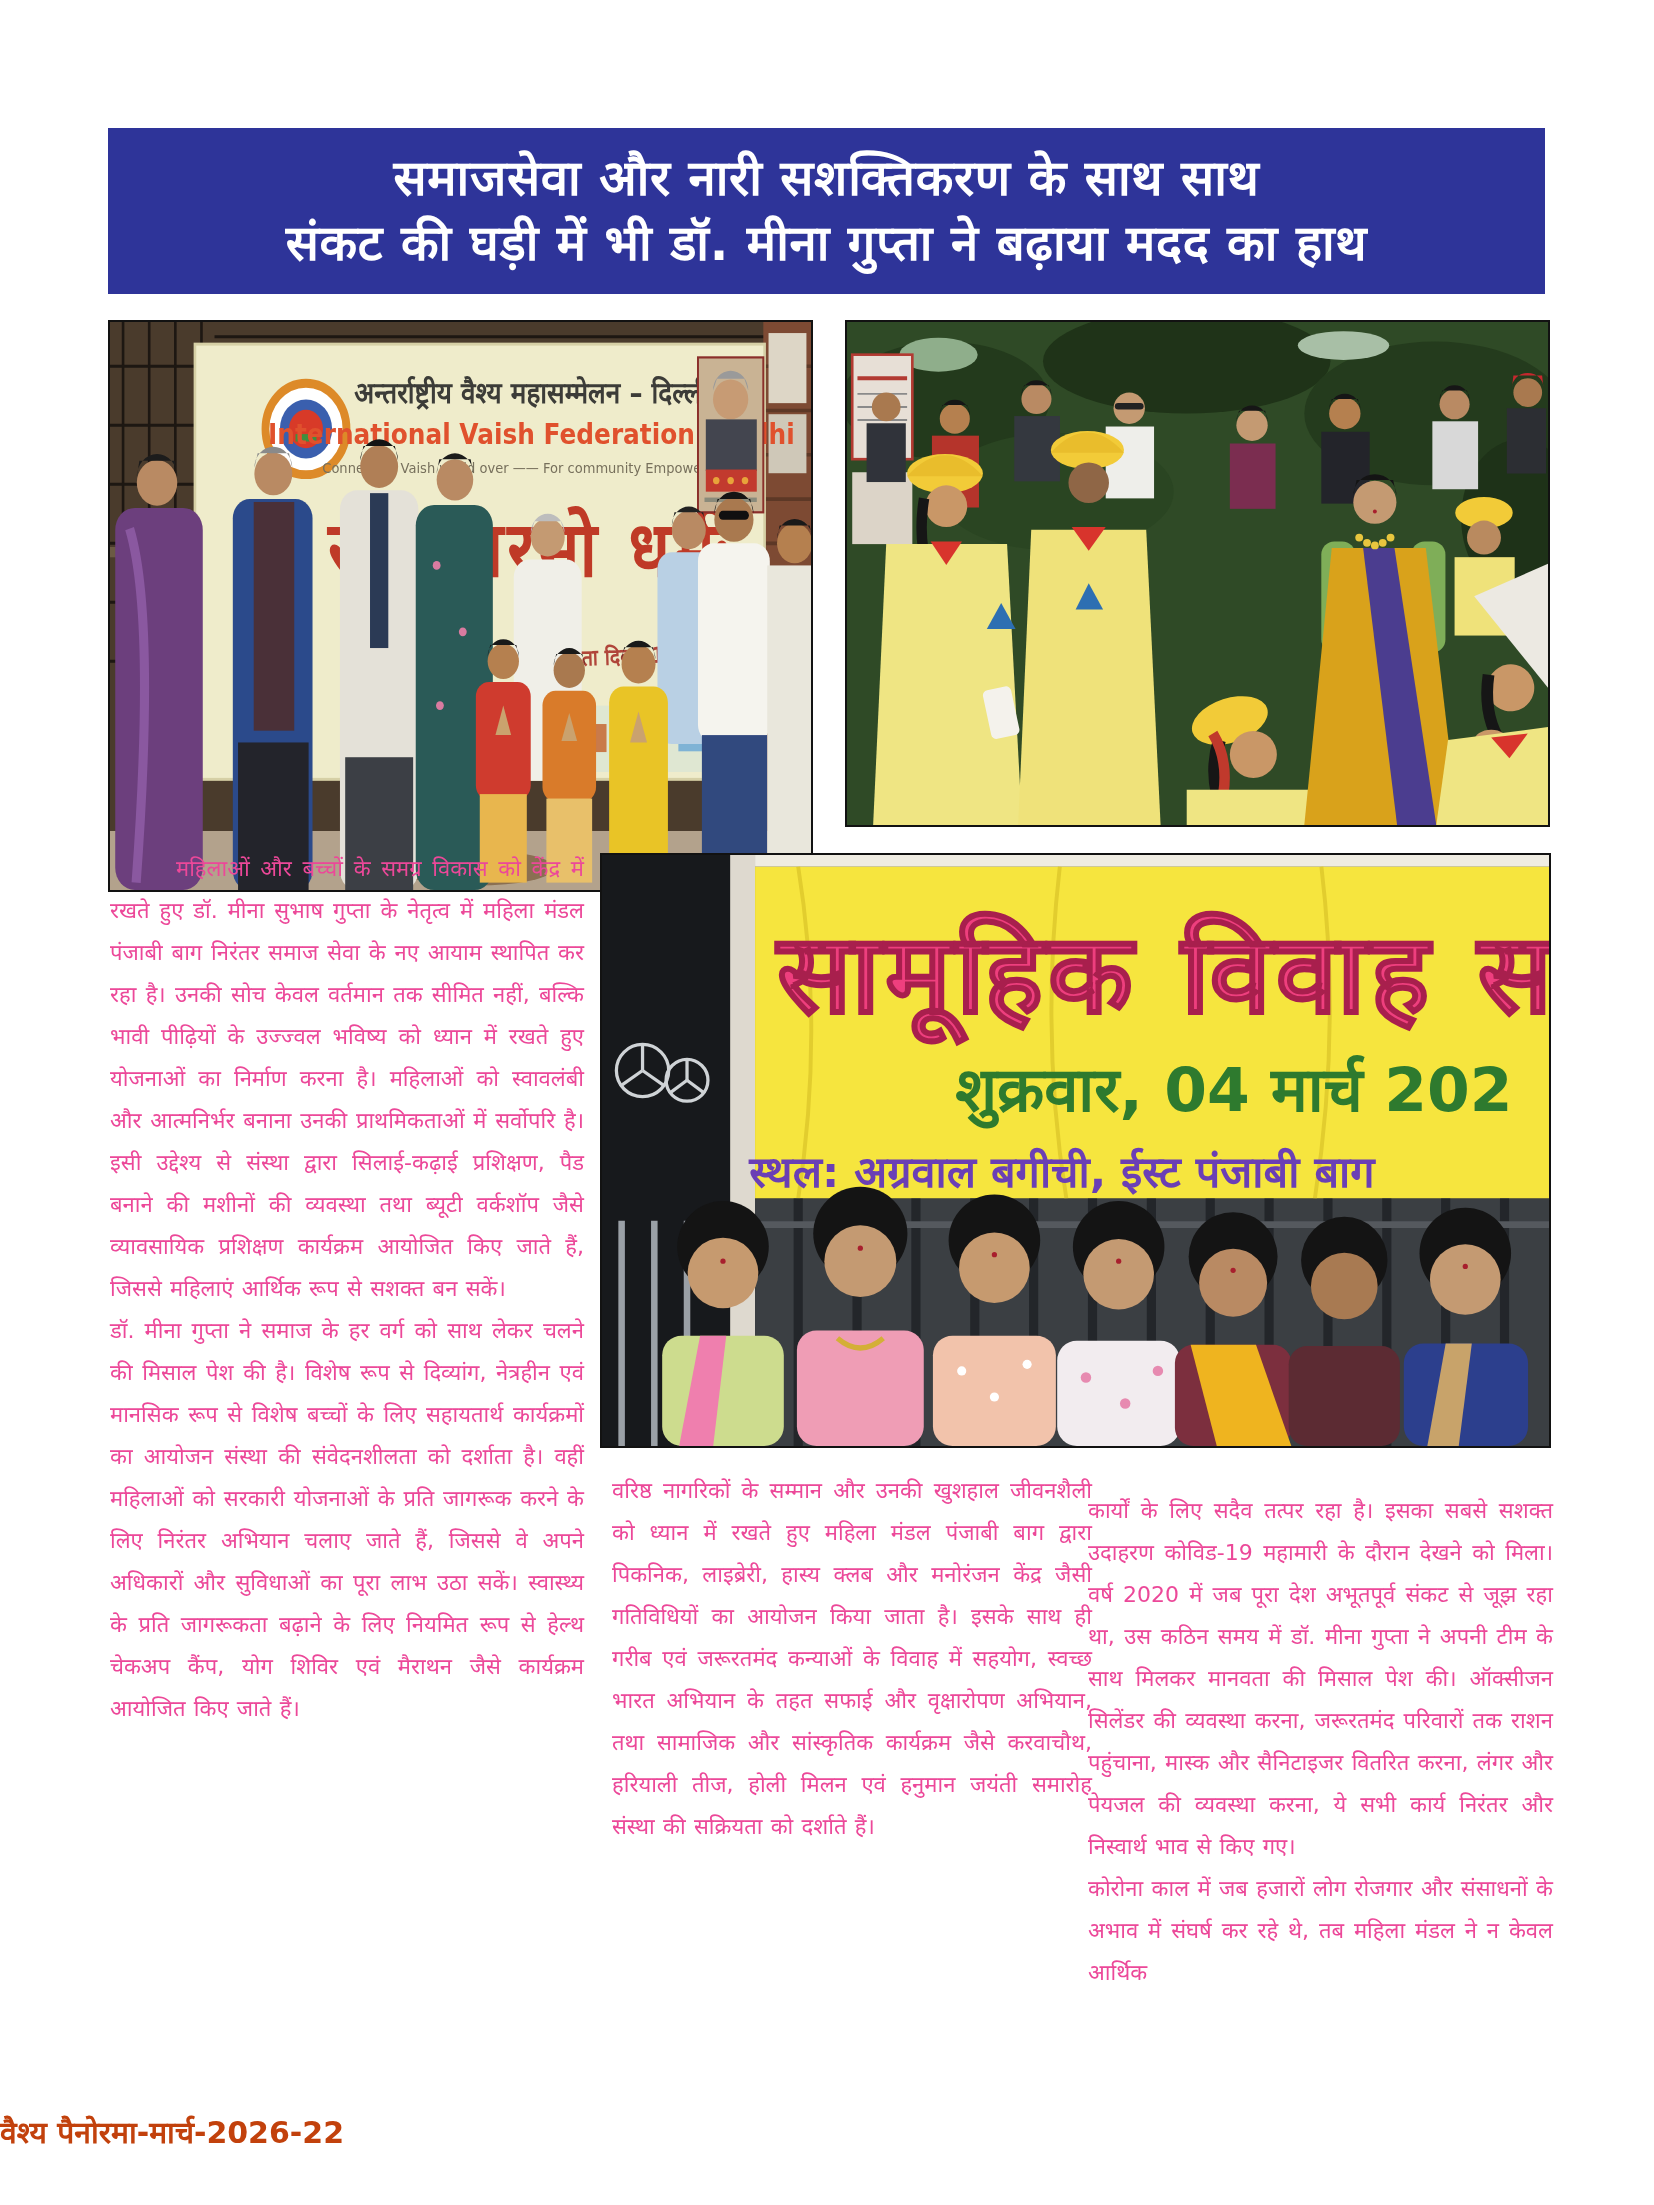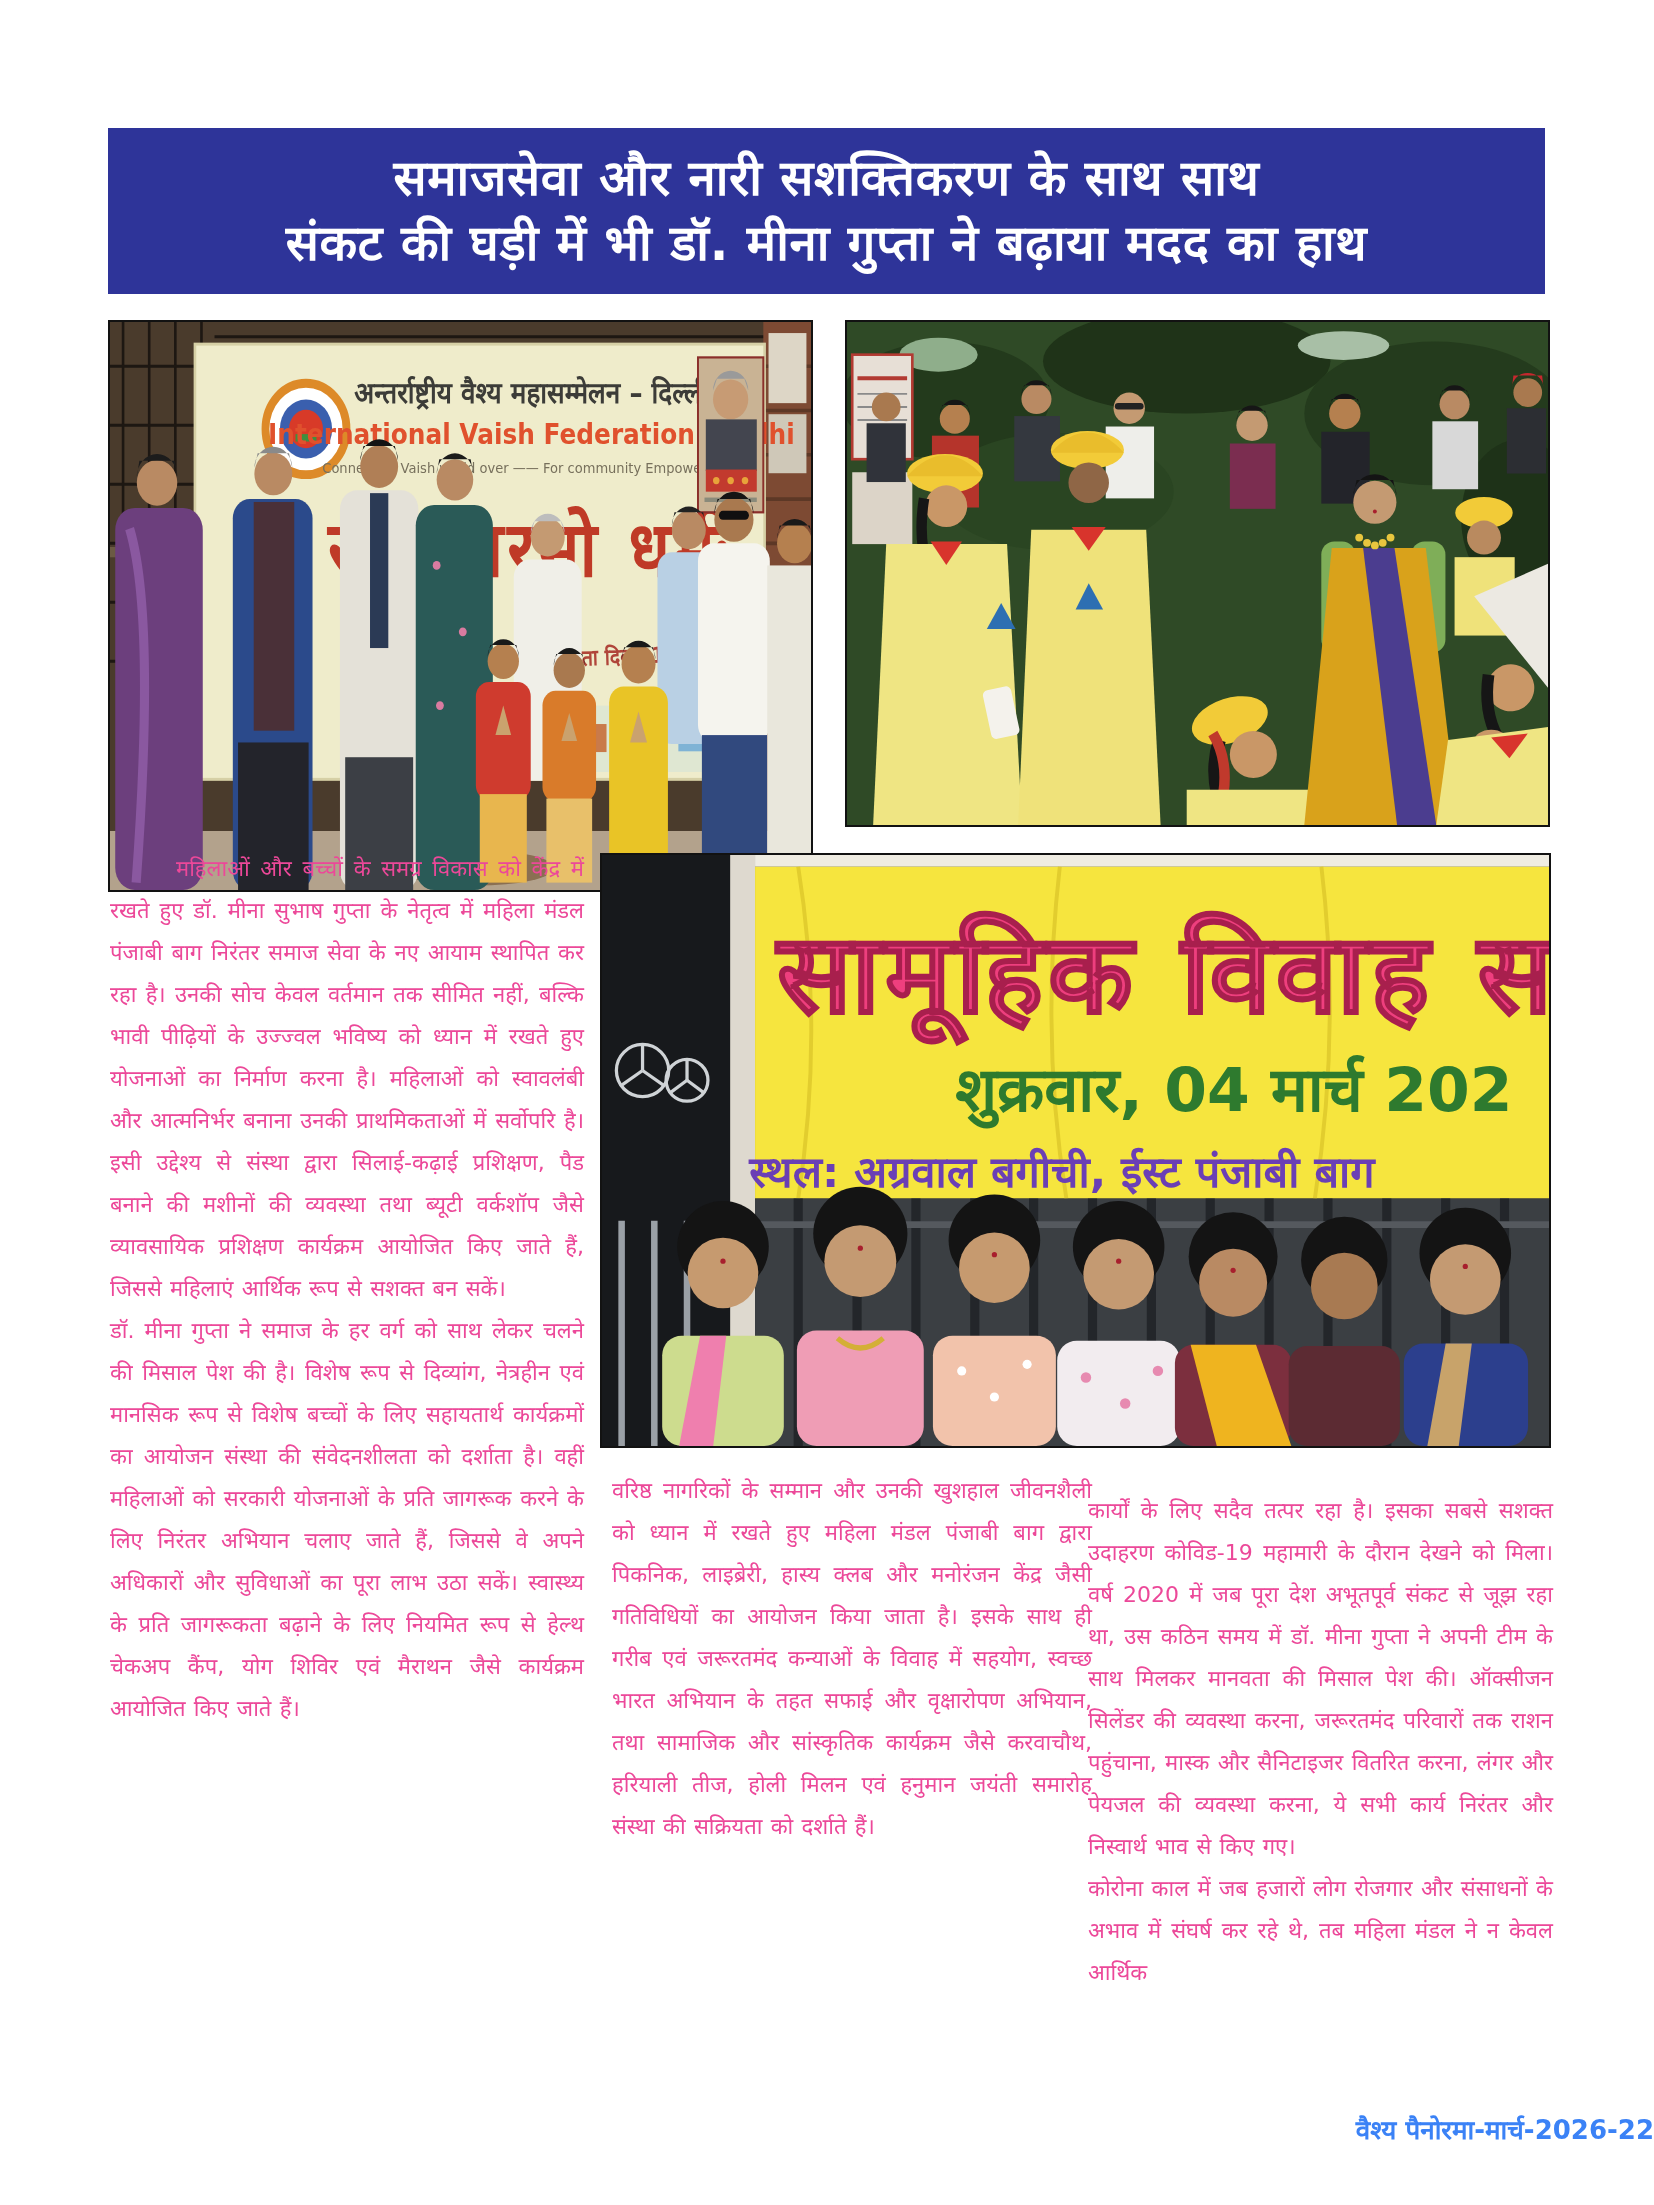--- a/index.html
+++ b/index.html
@@ -32,22 +32,22 @@
     position:absolute;text-align:justify;font-size:22px;line-height:42px;
     color:#ec4899;letter-spacing:0px;word-spacing:1.3px;
   }
   #col1{left:110px;top:848px;width:474px;}
   #col2{left:596px;top:1470px;width:480px;margin-left:16px;}
   #col3{left:1088px;top:1490px;width:465px;}
   .col p{margin:0;padding:0;}
   .col p.indent{text-indent:66px;}
   
   .footer{
-    position:absolute;left:0;top:2111px;width:1654px;text-align:right;
-    font-size:26px;font-weight:bold;color:#3b82f6;
+    position:absolute;left:0;top:2111px;width:1654px;text-align:left;
+    font-size:30px;font-weight:bold;color:#c2410c;
   }
   .svgtxt{font-family:"DejaVu Sans","Liberation Sans",sans-serif;}
 </style>
 </head>
 <body>
 
 <div class="page">
 
   <div class="headline">
     <div class="hl">समाजसेवा और नारी सशक्तिकरण के साथ साथ</div>

